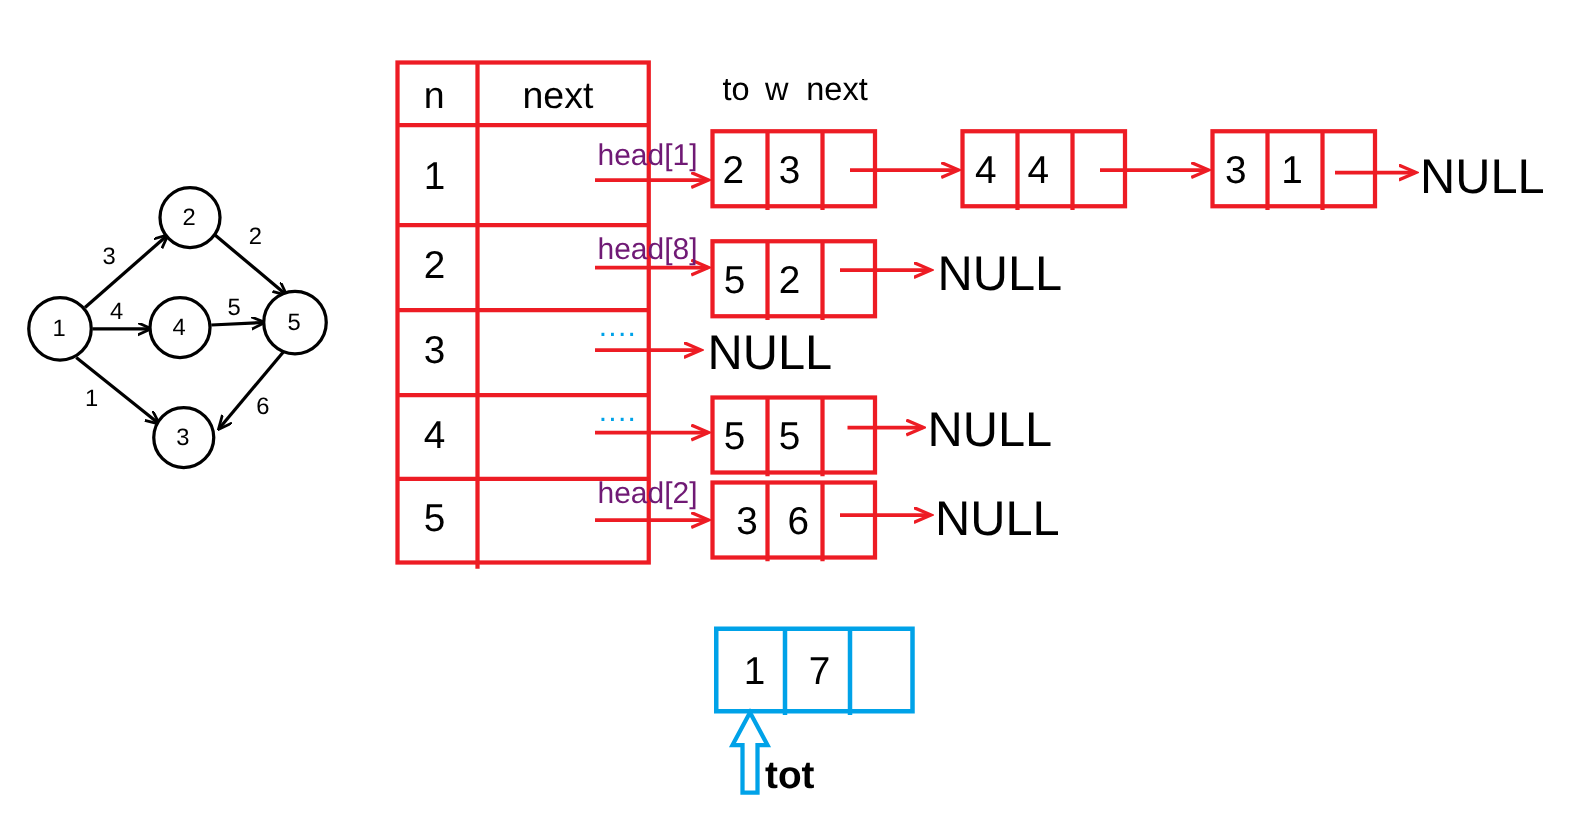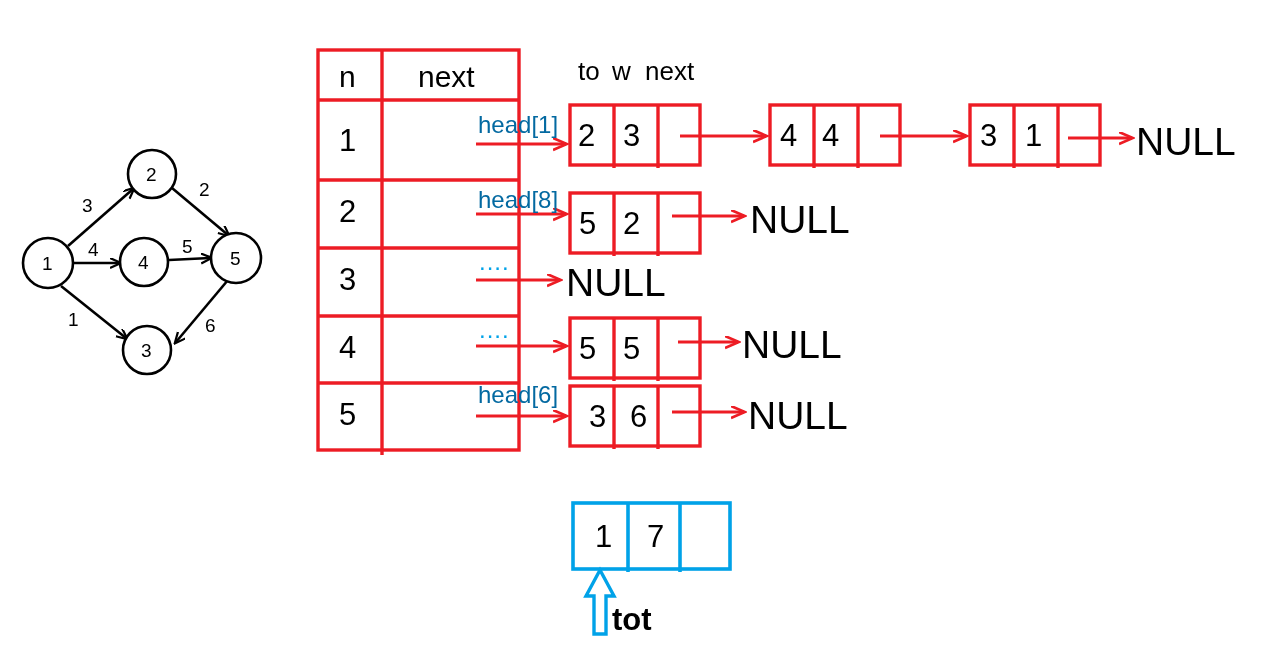--- a/index.html
+++ b/index.html
@@ -57,21 +57,21 @@
     color: #000000;
     font-family: "Liberation Sans", sans-serif;
   }
   .null-label {
     font-size: 39px;
     color: #000000;
     font-family: "Liberation Sans", sans-serif;
   }
   .head-label {
     font-size: 24px;
-    color: #0369a1;
+    color: #701a75;
     font-family: "Liberation Sans", sans-serif;
   }
   .dots-label {
     font-size: 24px;
     color: #00A2E8;
     font-family: "Liberation Sans", sans-serif;
     letter-spacing: 1px;
   }
   .tot-label {
     font-size: 31px;
@@ -196,21 +196,21 @@
   <div class="txt table-cell-val" style="left:339px; top:125px;">1</div>
   <div class="txt table-cell-val" style="left:339px; top:196px;">2</div>
   <div class="txt table-cell-val" style="left:339px; top:264px;">3</div>
   <div class="txt table-cell-val" style="left:339px; top:332px;">4</div>
   <div class="txt table-cell-val" style="left:339px; top:399px;">5</div>
 
   <div class="txt head-label" style="left:478px; top:113px;">head[1]</div>
   <div class="txt head-label" style="left:478px; top:188px;">head[8]</div>
   <div class="txt dots-label" style="left:479px; top:250px;">....</div>
   <div class="txt dots-label" style="left:479px; top:318px;">....</div>
-  <div class="txt head-label" style="left:478px; top:383px;">head[6]</div>
+  <div class="txt head-label" style="left:478px; top:383px;">head[2]</div>
 
   <div class="txt node-field-header" style="left:578px; top:58px;">to</div>
   <div class="txt node-field-header" style="left:612px; top:58px;">w</div>
   <div class="txt node-field-header" style="left:645px; top:58px;">next</div>
 
   <div class="txt node-val" style="left:578px; top:120px;">2</div>
   <div class="txt node-val" style="left:623px; top:120px;">3</div>
   <div class="txt node-val" style="left:780px; top:120px;">4</div>
   <div class="txt node-val" style="left:822px; top:120px;">4</div>
   <div class="txt node-val" style="left:980px; top:120px;">3</div>

